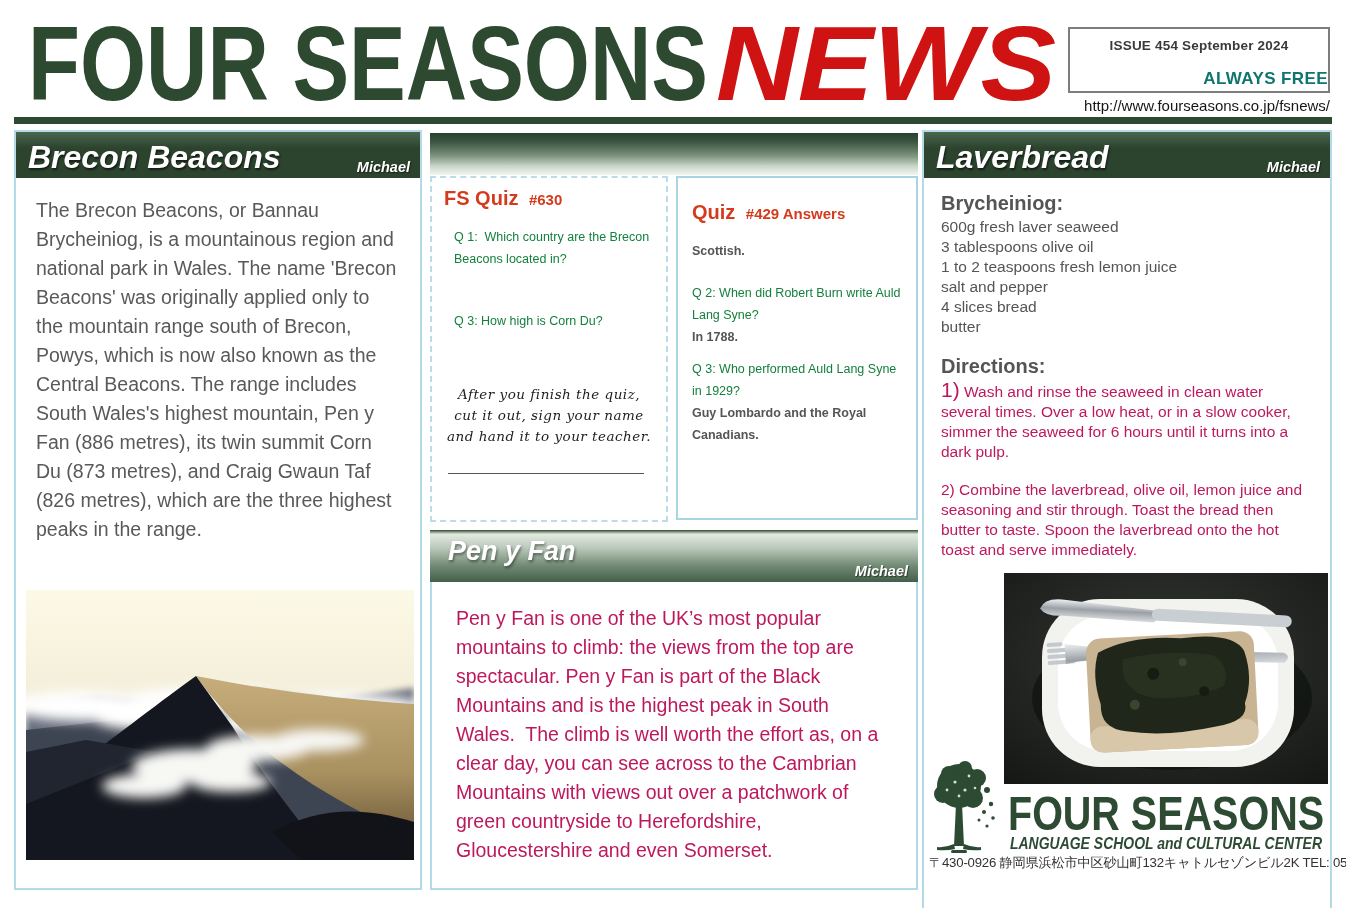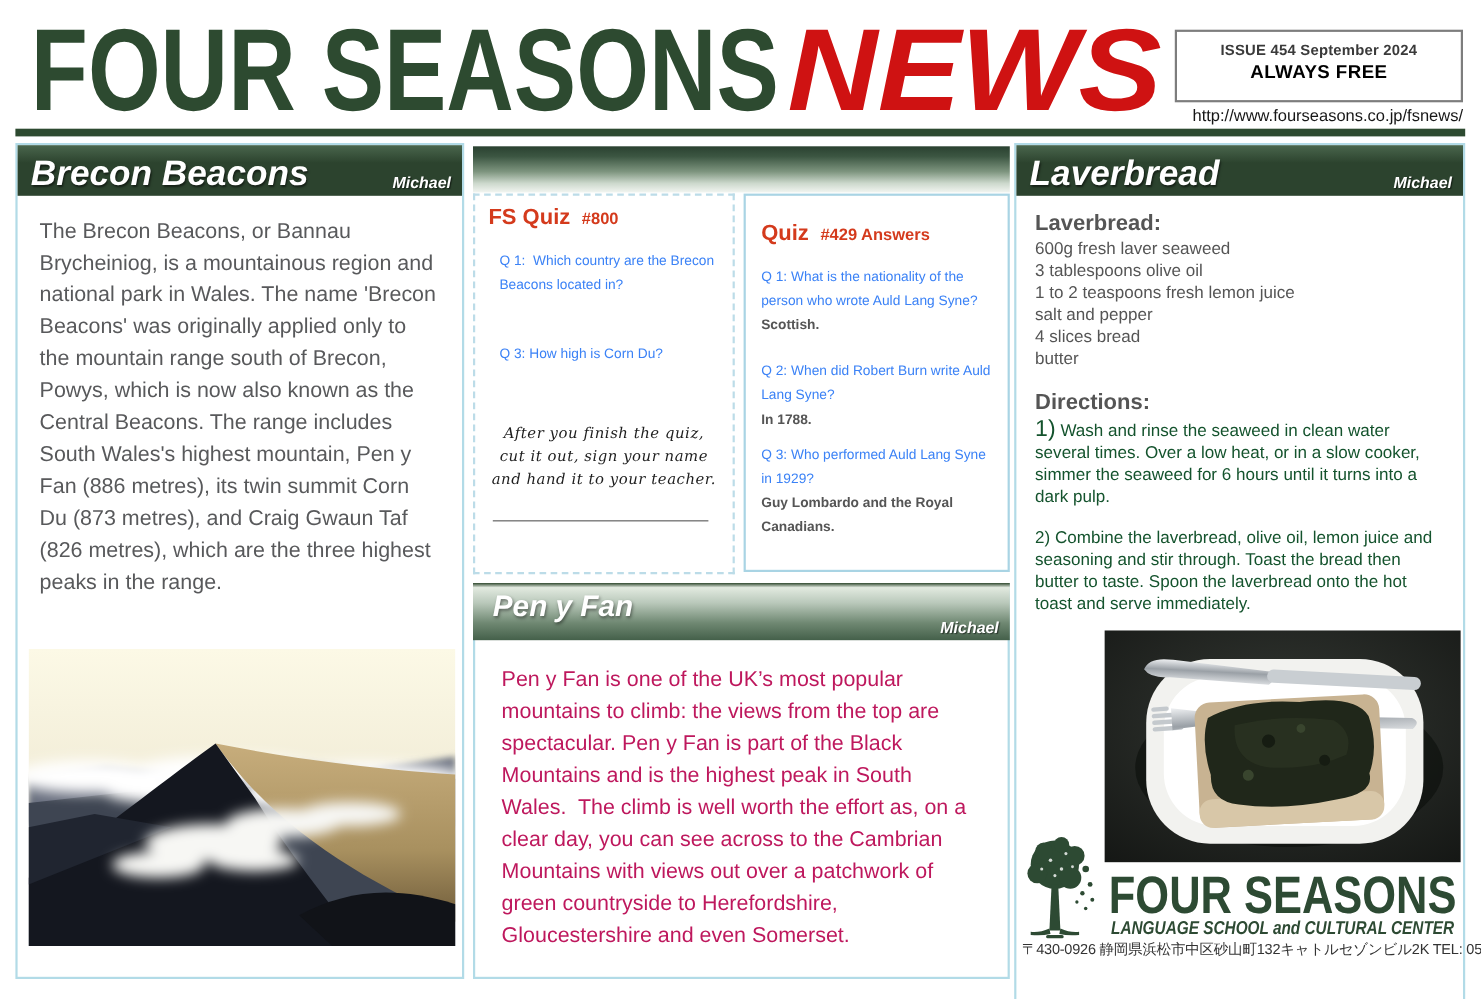--- a/index.html
+++ b/index.html
@@ -4,21 +4,21 @@
 <style>
   * { margin:0; padding:0; box-sizing:border-box; }
   html,body { width:1346px; height:908px; background:#ffffff; overflow:hidden;
     font-family:"Liberation Sans","DejaVu Sans",sans-serif; }
 
   
   #masthead-svg { position:absolute; left:24px; top:12px; }
   .issue-box { position:absolute; left:1068px; top:27px; width:262px; height:66px;
     border:2px solid #7d7d7d; background:#fff; text-align:center; padding-top:9px; }
   .issue-line1 { font-size:13.5px; font-weight:bold; color:#3a3a3a; letter-spacing:.2px; }
-  .issue-line2 { font-size:17px; font-weight:bold; color:#000000; margin-top:3px; letter-spacing:.4px; }
+  .issue-line2 { font-size:17px; font-weight:bold; color:#0f766e; margin-top:16px; letter-spacing:.4px;text-align:right; }
   .site-url { position:absolute; right:16px; top:97px; font-size:15px; font-weight:500; color:#161616; }
   .green-rule { position:absolute; left:14px; top:117px; width:1318px; height:7px; background:#2d4a30; }
 
   
   .col { position:absolute; border:2px solid #b2dbe7; background:#fff; }
   .col-left  { left:14px;  top:130px; width:408px; height:760px; }
   .col-right { left:922px; top:130px; width:410px; height:808px; }
   .section-header { position:relative; height:46px; width:100%;
     background:linear-gradient(180deg,#4a664d 0%,#2c432e 35%,#2c432e 100%); }
   .section-title { position:absolute; left:12px; top:7px; color:#fff; font-size:32px;
@@ -34,21 +34,21 @@
 
   
   .mid-topbar { position:absolute; left:430px; top:133px; width:488px; height:42px;
     background:linear-gradient(180deg,#2a4130 0%,#3c5642 22%,#7e957f 55%,#ccd8cc 80%,#f2f5f1 100%); }
   .quiz-box { position:absolute; left:430px; top:176px; width:238px; height:346px;
     border:2px dashed #bcdce8; background:#fff; padding:9px 12px; }
   .answers-box { position:absolute; left:676px; top:176px; width:242px; height:344px;
     border:2px solid #a9d4e4; background:#fff; padding:23px 14px; }
   .quiz-title-main { font-size:20px; font-weight:bold; color:#d43a1c; display:inline-block; }
   .quiz-title-sub  { font-size:15px; font-weight:bold; color:#d43a1c; display:inline-block; margin-left:6px; }
-  .q-text { font-size:12.5px; line-height:22px; color:#3b82f6; margin-left:10px; white-space:pre-wrap; }
+  .q-text { font-size:12.5px; line-height:22px; color:#15803d; margin-left:10px; white-space:pre-wrap; }
   .quiz-q1 { margin-top:16px; } .quiz-q2 { margin-top:44px; } .quiz-q3 { margin-top:40px; }
   .quiz-note { margin-top:52px; font-family:"DejaVu Serif","Liberation Serif",serif;
     font-style:italic; font-size:13.5px; line-height:21px; color:#1d1d1d; letter-spacing:.5px;text-align:center; }
   .sig-line { margin-top:26px; margin-left:4px; width:196px; border-bottom:1.5px solid #555; }
   .ans-block1 { margin-top:16px; } .ans-block2 { margin-top:20px; } .ans-block3 { margin-top:10px; }
   .a-text { font-size:12.5px; line-height:22px; color:#555; font-weight:bold; white-space:pre-wrap; }
 
   .penyfan { position:absolute; left:430px; top:530px; width:488px; height:360px;
     border:2px solid #b2dbe7; background:#fff; }
   .penyfan-header { position:relative; height:52px; margin:-2px -2px 0 -2px;
@@ -56,21 +56,21 @@
   .penyfan-title { position:absolute; left:18px; top:6px; color:#fff; font-size:27px;
     font-weight:bold; font-style:italic; text-shadow:1px 2px 3px rgba(0,0,0,.45); }
   .penyfan-body { padding:22px 24px 0 24px; font-size:19.5px; line-height:29px;
     color:#be185d; white-space:pre-wrap; }
 
   
   .recipe-body { padding:14px 17px 0 17px; color:#555; }
   .recipe-h { font-size:20px; font-weight:bold; color:#555; }
   .ingredients-list { list-style:none; font-size:15.5px; line-height:20px; color:#555; margin-top:2px; }
   .directions-h { margin-top:18px; }
-  .step { font-size:15.5px; line-height:20px; color:#14532d; margin-top:2px; white-space:pre-wrap; }
+  .step { font-size:15.5px; line-height:20px; color:#be185d; margin-top:2px; white-space:pre-wrap; }
   .step2 { margin-top:18px; }
   .step-num { font-size:21px; font-weight:400; }
   #laverbread-photo { position:absolute; left:80px; top:441px; width:324px; height:211px; }
   #tree-logo { position:absolute; left:5px; top:628px; width:76px; height:102px; }
   #footer-logo-text { position:absolute; left:82px; top:660px; }
   .footer-address { position:absolute; left:5px; top:722px; width:398px; font-size:13.2px;
     color:#333; letter-spacing:-.2px; white-space:nowrap; }
 </style>
 </head>
 <body>
@@ -139,35 +139,34 @@
     </g>
     <path d="M388 232 C330 214 288 220 246 242 L276 270 388 270 Z" fill="#111318"></path>
   </svg>
 </div>
 
 <div class="mid-topbar"></div>
 
 <div class="quiz-box">
   <div>
     <span class="quiz-title-main">FS Quiz</span>
-    <span class="quiz-title-sub">#800</span>
+    <span class="quiz-title-sub">#630</span>
   </div>
   <div class="q-text quiz-q1">Q 1:  Which country are the Brecon Beacons located in?</div>
   <div class="q-text quiz-q3">Q 3: How high is Corn Du?</div>
   <div class="quiz-note">After you finish the quiz, cut it out, sign your name and hand it to your teacher.</div>
   <div class="sig-line"></div>
 </div>
 
 <div class="answers-box">
   <div>
     <span class="quiz-title-main">Quiz</span>
     <span class="quiz-title-sub">#429 Answers</span>
   </div>
   <div class="ans-block1">
-    <div class="q-text" style="margin-left:0">Q 1: What is the nationality of the person who wrote Auld Lang Syne?</div>
     <div class="a-text">Scottish.</div>
   </div>
   <div class="ans-block2">
     <div class="q-text" style="margin-left:0">Q 2: When did Robert Burn write Auld Lang Syne?</div>
     <div class="a-text">In 1788.</div>
   </div>
   <div class="ans-block3">
     <div class="q-text" style="margin-left:0">Q 3: Who performed Auld Lang Syne in 1929?</div>
     <div class="a-text">Guy Lombardo and the Royal Canadians.</div>
   </div>
@@ -180,21 +179,21 @@
   </div>
   <div class="penyfan-body">Pen y Fan is one of the UK’s most popular mountains to climb: the views from the top are spectacular. Pen y Fan is part of the Black Mountains and is the highest peak in South Wales.  The climb is well worth the effort as, on a clear day, you can see across to the Cambrian Mountains with views out over a patchwork of green countryside to Herefordshire, Gloucestershire and even Somerset.</div>
 </div>
 
 <div class="col col-right">
   <div class="section-header">
     <div class="section-title">Laverbread</div>
     <div class="section-author">Michael</div>
   </div>
   <div class="recipe-body">
-    <div class="recipe-h">Laverbread:</div>
+    <div class="recipe-h">Brycheiniog:</div>
     <ul class="ingredients-list">
       <li>600g fresh laver seaweed</li>
       <li>3 tablespoons olive oil</li>
       <li>1 to 2 teaspoons fresh lemon juice</li>
       <li>salt and pepper</li>
       <li>4 slices bread</li>
       <li>butter</li>
     </ul>
     <div class="recipe-h directions-h">Directions:</div>
     <div class="step"><span class="step-num">1)</span><span> Wash and rinse the seaweed in clean water several times. Over a low heat, or in a slow cooker, simmer the seaweed for 6 hours until it turns into a dark pulp.</span></div>

